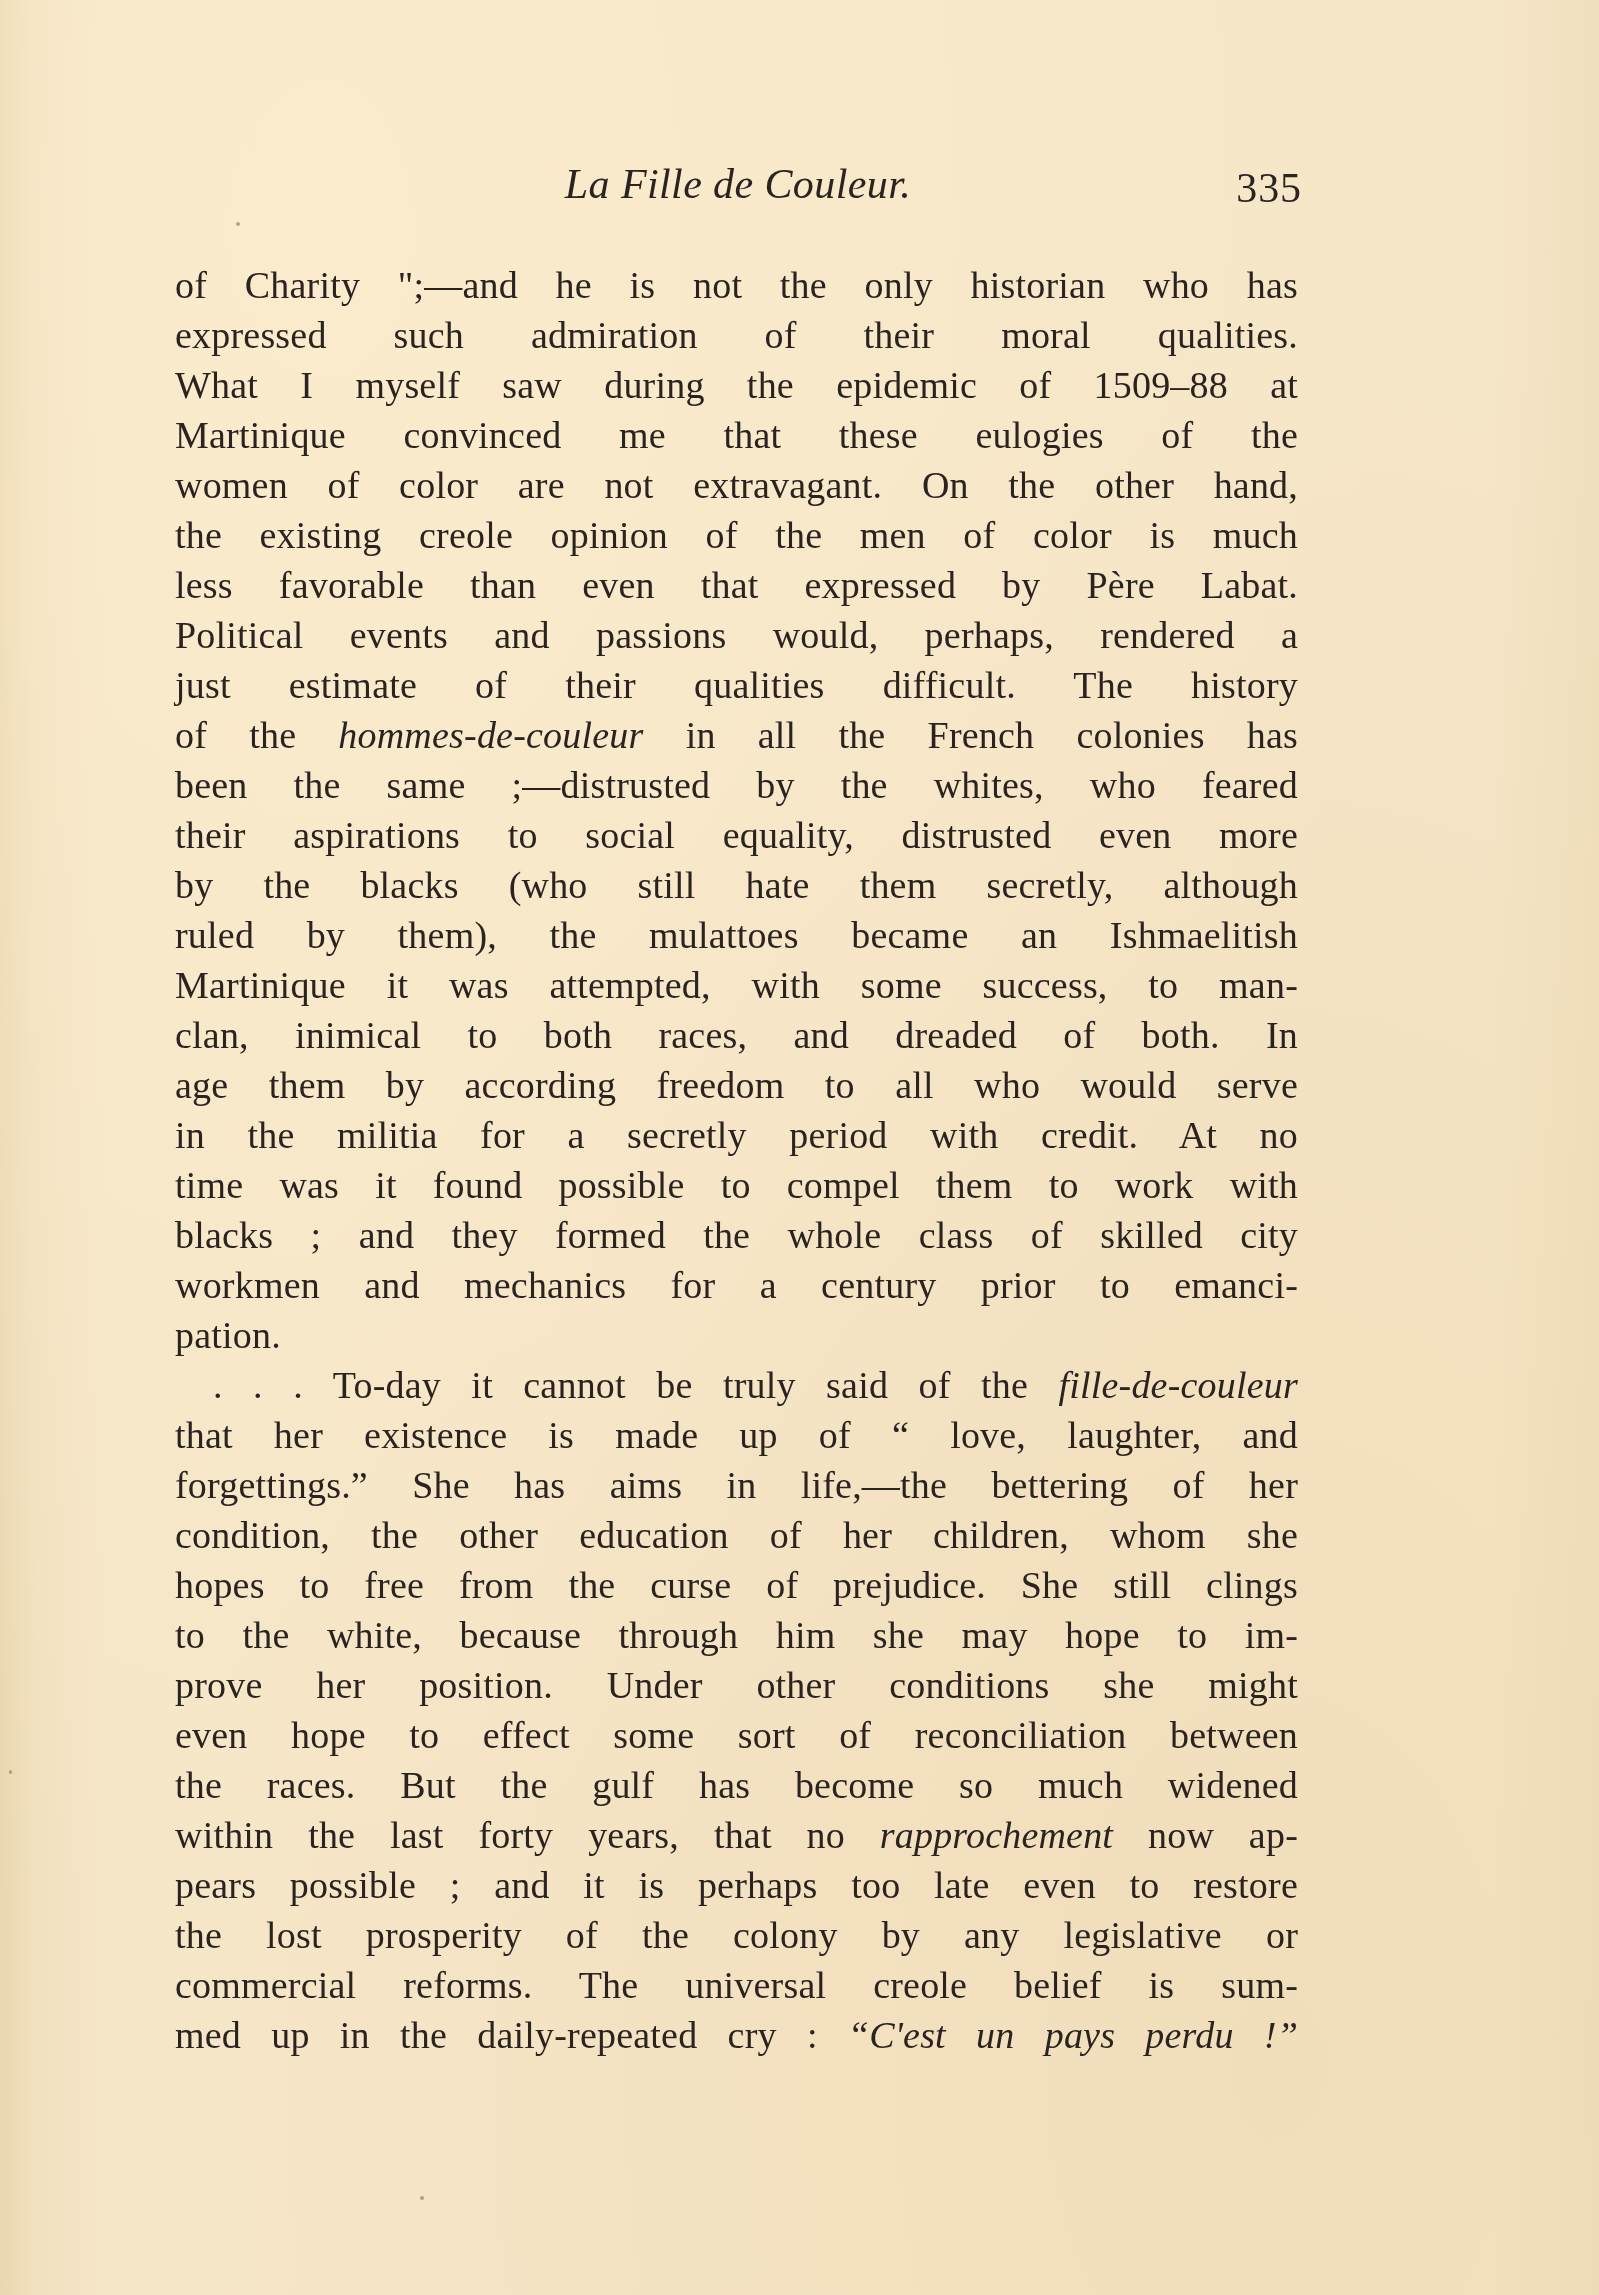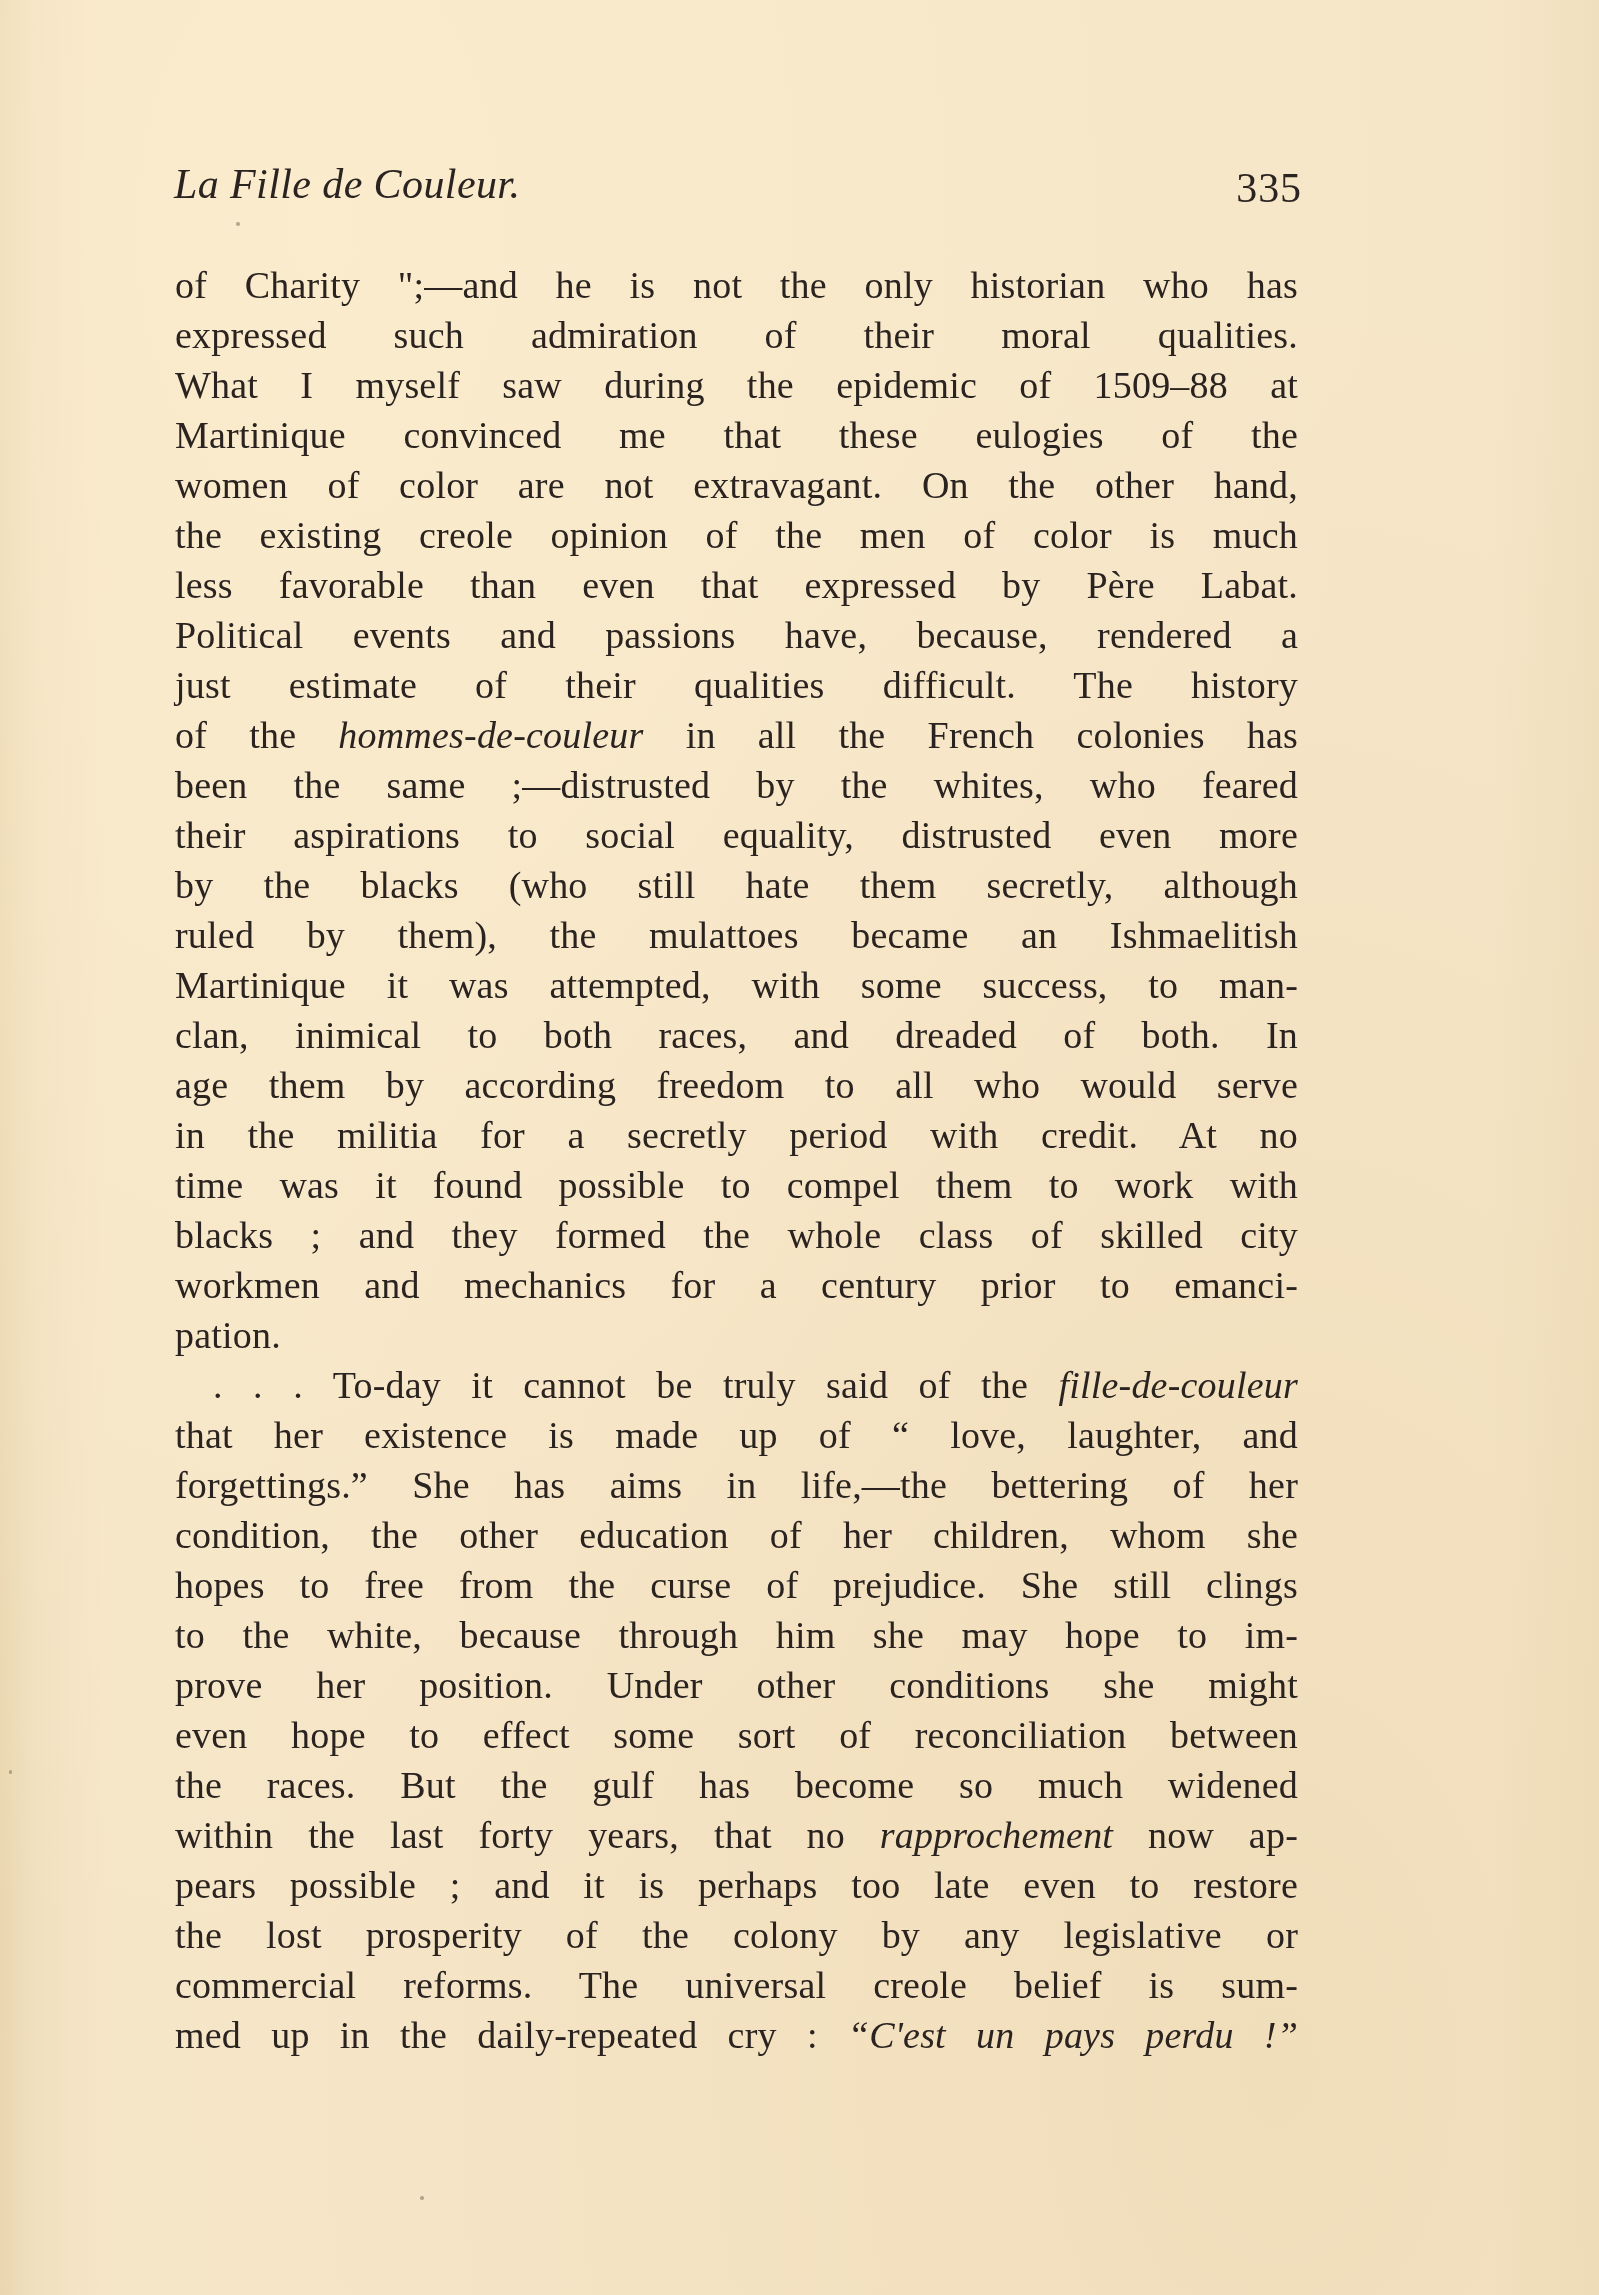--- a/index.html
+++ b/index.html
@@ -30,20 +30,21 @@
       position: absolute;
       top: 154px;
       left: 174px;
       width: 1128px;
       height: 61px;
     }
     .running-title {
       position: absolute;
       left: 0;
       right: 0;
+      text-align: center;
       font-style: italic;
       font-size: 42px;
       line-height: 61px;
       letter-spacing: 0.4px;
     }
     .page-number {
       position: absolute;
       right: 0;
       top: 3.5px;
       font-size: 42px;
@@ -95,21 +96,21 @@
   </div>
 
   <div class="body-text">
     <span class="line"><span>of Charity ";—and he is not the only historian who has</span></span>
     <span class="line"><span>expressed such admiration of their moral qualities.</span></span>
     <span class="line"><span>What I myself saw during the epidemic of 1509–88 at</span></span>
     <span class="line"><span>Martinique convinced me that these eulogies of the</span></span>
     <span class="line"><span>women of color are not extravagant. On the other hand,</span></span>
     <span class="line"><span>the existing creole opinion of the men of color is much</span></span>
     <span class="line"><span>less favorable than even that expressed by Père Labat.</span></span>
-    <span class="line"><span>Political events and passions have, because, rendered a</span></span>
+    <span class="line"><span>Political events and passions would, perhaps, rendered a</span></span>
     <span class="line"><span>just estimate of their qualities difficult. The history</span></span>
     <span class="line"><span style="white-space:pre">of the </span><i>hommes-de-couleur</i><span style="white-space:pre"> in all the French colonies has</span></span>
     <span class="line"><span>been the same ;—distrusted by the whites, who feared</span></span>
     <span class="line"><span>their aspirations to social equality, distrusted even more</span></span>
     <span class="line"><span>by the blacks (who still hate them secretly, although</span></span>
     <span class="line"><span>ruled by them), the mulattoes became an Ishmaelitish</span></span>
     <span class="line"><span>Martinique it was attempted, with some success, to man-</span></span>
     <span class="line"><span>clan, inimical to both races, and dreaded of both. In</span></span>
     <span class="line"><span>age them by according freedom to all who would serve</span></span>
     <span class="line"><span>in the militia for a secretly period with credit. At no</span></span>

